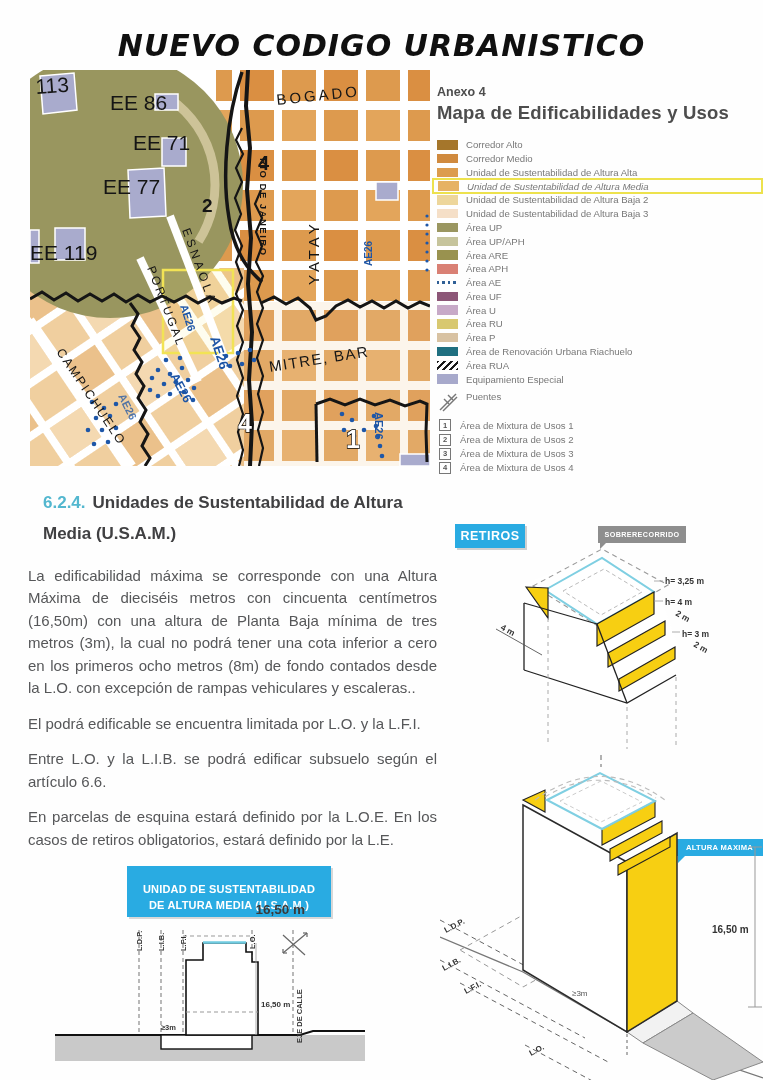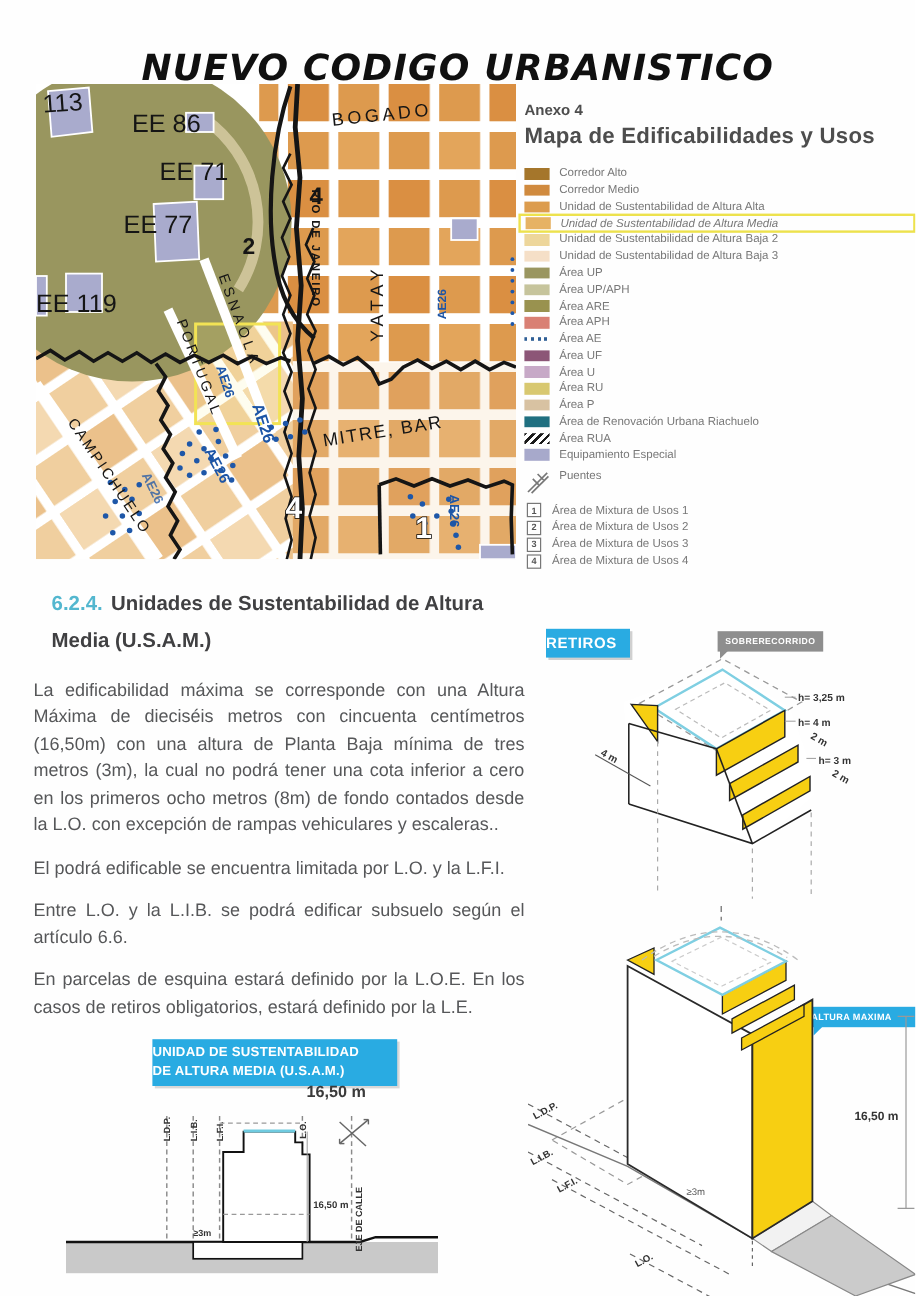--- a/index.html
+++ b/index.html
@@ -1,21 +1,21 @@
 <!DOCTYPE html>
 <html><head>
 <meta charset="utf-8">
 <style>
   html,body{margin:0;padding:0;background:#fff;}
   .page{position:relative;width:763px;height:1080px;background:#fefefe;overflow:hidden;
         font-family:"Liberation Sans",sans-serif;}
   .abs{position:absolute;}
 
   
-  .main-title{width:100%;text-align:center;top:40px;left:0;
+  .main-title{width:100%;text-align:center;top:28px;left:0;
     font-family:"DejaVu Sans",sans-serif;font-style:italic;font-weight:600;
     font-size:30px;letter-spacing:1px;color:#101010;}
 
   
   .legend{left:437px;top:85px;width:326px;color:#4d4d4d;}
   .legend-annex{font-size:12.5px;font-weight:bold;}
   .legend-title{font-size:18.5px;font-weight:bold;margin-top:3px;letter-spacing:.2px;}
   .legend-list{margin-top:15px;}
   .lrow{display:flex;align-items:center;height:11.6px;margin-bottom:2.2px;text-align:right;}
   .lrow.hl{border:2px solid #EDE24D;margin-left:-5px;padding:0 4px;margin-top:-2px;margin-bottom:.2px;font-style:italic;}
@@ -30,22 +30,22 @@
     font-size:7.6px;font-weight:bold;color:#555;display:flex;align-items:center;justify-content:center;flex:0 0 10px;}
 
   
   .section{left:28px;top:472px;width:409px;}
   .sec-h{font-size:17px;font-weight:bold;color:#404042;line-height:1.85;margin:15px;}
   .sec-num{color:#53B7CF;margin-right:7px;}
   .section p{font-size:15px;color:#565759;text-align:justify;line-height:1.5;margin:0 0 13px;}
   .section p:first-of-type{margin-top:10px;}
 
   
-  .cyan-box{background:#29ABE2;color:#fff;font-weight:bold;text-align:left;}
-  .usam-header{left:127px;top:866px;width:204px;padding:4px 0 3px;font-size:11px;line-height:1.45;letter-spacing:.2px;box-shadow:2px 2px 0 rgba(0,0,0,.15);}
+  .cyan-box{background:#29ABE2;color:#fff;font-weight:bold;text-align:center;}
+  .usam-header{left:127px;top:866px;width:204px;padding:16px 0 3px;font-size:11px;line-height:1.45;letter-spacing:.2px;box-shadow:2px 2px 0 rgba(0,0,0,.15);}
   .usam-1650{left:180px;top:902px;width:125px;text-align:right;font-size:13.5px;font-weight:bold;color:#3a3a3a;}
   .retiros-label{left:455px;top:524px;width:70px;padding:5px 0;font-size:12.5px;letter-spacing:.5px;box-shadow:2px 2px 0 rgba(0,0,0,.18);}
   .gray-tag{left:598px;top:526px;width:88px;background:#8E8E8E;color:#fff;font-weight:bold;
     font-size:7.2px;text-align:center;padding:4px 0;letter-spacing:.4px;}
   .gray-tag:after{content:"";position:absolute;left:2px;bottom:-6px;
     border-left:7px solid #8E8E8E;border-bottom:7px solid transparent;}
   .altura-tag{left:676px;top:839px;width:87px;font-size:7.6px;padding:4px 0;letter-spacing:.3px;}
   .altura-tag:after{content:"";position:absolute;left:2px;bottom:-7px;
     border-left:8px solid #29ABE2;border-bottom:8px solid transparent;}
 

